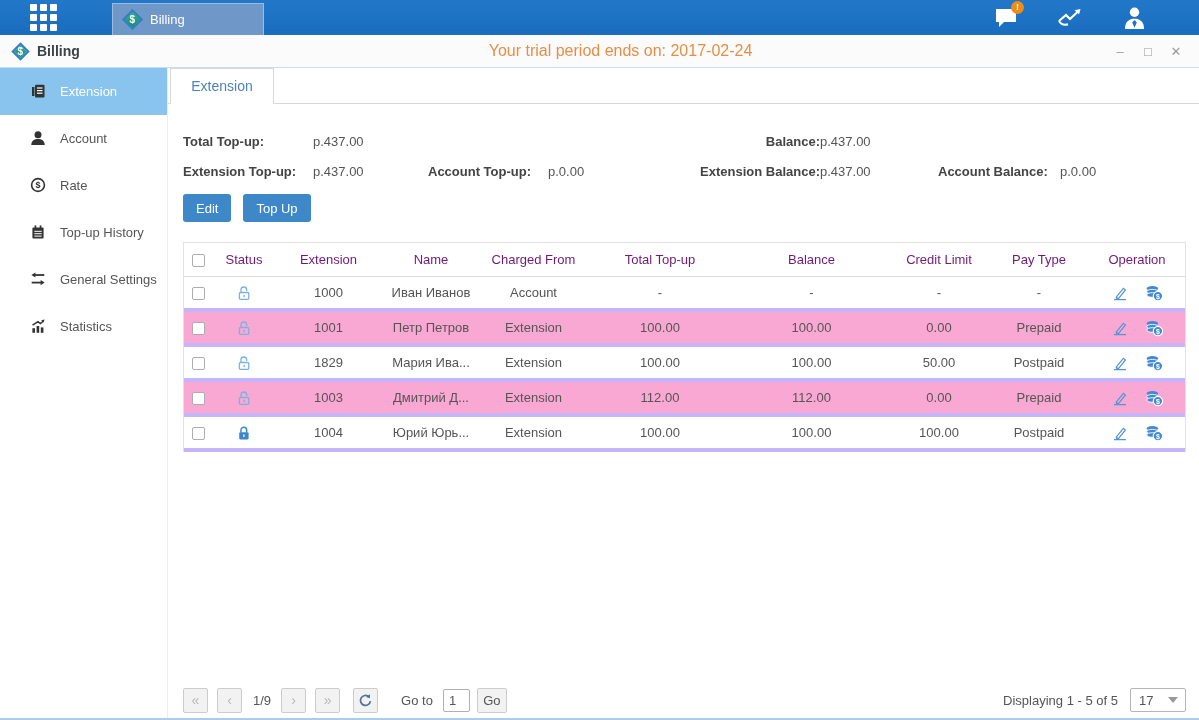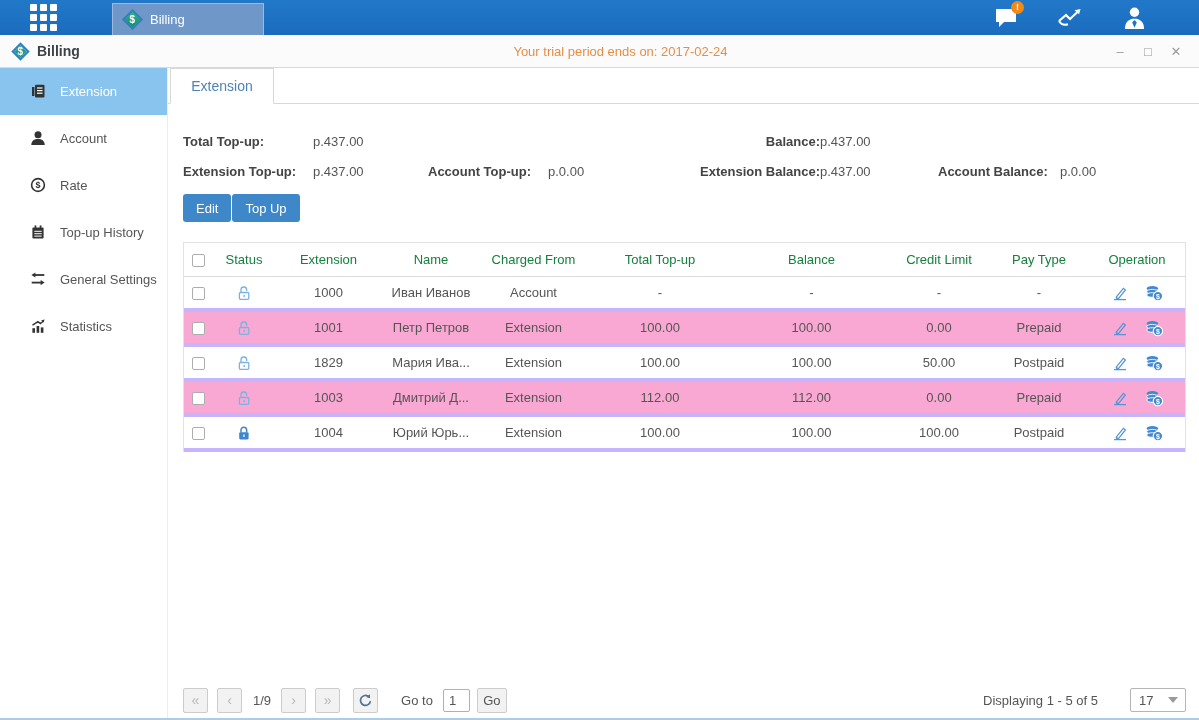--- a/index.html
+++ b/index.html
@@ -16,21 +16,21 @@
   .diamond span { transform:rotate(-45deg); color:#fff; font-size:10px; font-weight:bold; line-height:1; }
   .apptab .lbl { font-size:13px; }
   .topbar-right { position:absolute; right:50px; top:0; height:35px; display:flex; align-items:center; gap:34px; }
   .tb-ico { position:relative; width:30px; height:26px; display:flex; align-items:center; justify-content:center; cursor:pointer; }
   .badge { position:absolute; top:-4px; right:-3px; width:13px; height:13px; background:#f08a18; border-radius:50%; color:#fff; font-size:9px; font-weight:bold; text-align:center; line-height:13px; }
 
   
   .titlebar { height:33px; background:#fbfbfb; border-bottom:1px solid #cadded; position:relative; display:flex; align-items:center; }
   .titlebar .diamond { width:13px; height:13px; margin:0 10px 0 14px; }
   .title-text { font-size:14px; font-weight:bold; color:#3d4247; }
-  .trial { position:absolute; left:0; right:0; text-align:center; color:#e78e45; font-size:13px; pointer-events:none;margin-left:42px; }
+  .trial { position:absolute; left:0; right:0; text-align:center; color:#e78e45; font-size:16px; pointer-events:none;margin-left:42px; }
   .win-controls { position:absolute; right:16px; display:flex; gap:14px; color:#9c9c9c; font-size:13px; }
   .win-controls span { cursor:pointer; width:14px; text-align:center; }
 
   
   .app-body { display:flex; height:652px; }
   .sidebar { width:168px; background:#fff; border-right:1px solid #ececec; flex:0 0 auto; }
   .sb-item { height:47px; display:flex; align-items:center; cursor:pointer; color:#555; }
   .sb-item .sb-ico { width:18px; height:17px; margin:0 12px 0 30px; flex:0 0 auto; }
   .sb-item.active { background:#88c4ee; color:#fff; }
   .main { flex:1; display:flex; flex-direction:column; min-width:0; }
@@ -41,47 +41,47 @@
 
   
   .content { position:relative; flex:1; padding:12px 13px 0 15px; }
   .sumrow { display:flex; align-items:center; height:30px; margin-top:0; }
   .sumrow:first-child { margin-top:10px; }
   .sl { font-weight:bold; color:#444; }
   .sv { color:#555; }
   .w130{width:130px;} .w381{width:381px;} .w126{width:126px;text-align:right;} .w115{width:115px;}
   .w120{width:120px;} .w146{width:146px;} .w118{width:118px;} .w122{width:122px;}
 
-  .btnrow { margin-top:8px; display:flex; gap:1px; }
+  .btnrow { margin-top:8px; display:flex; gap:12px; }
   .btn-blue { background:#3e87c9; color:#fff; border:none; border-radius:3px; height:28px; padding:0 13px; font-size:13px; font-family:inherit; cursor:pointer; }
 
   
   .table { margin-top:20px; border:1px solid #e2e2e2; border-bottom:none; }
   .trow, .thead { display:flex; align-items:center; }
-  .thead { height:34px; border-bottom:1px solid #dcdcdc; color:#15803d; }
+  .thead { height:34px; border-bottom:1px solid #dcdcdc; color:#701a75; }
   .trow { height:35px; border-bottom:4px solid #c4b5fd; background:#fff; }
   .trow.alt { background:#f9a8d4; }
   .cell { text-align:center; overflow:hidden; white-space:nowrap; }
   .c-cb{width:28px;} .c-status{width:64px;} .c-extension{width:105px;} .c-name{width:100px;}
   .c-charged_from{width:105px;} .c-total_topup{width:148px;} .c-balance{width:155px;}
   .c-credit_limit{width:100px;} .c-pay_type{width:100px;} .c-operation{width:96px;}
   .checkbox { display:inline-block; width:13px; height:13px; border:1px solid #adadad; border-radius:2px; background:#fff; vertical-align:middle; cursor:pointer; }
   .op-ico { display:inline-block; width:18px; height:18px; vertical-align:middle; cursor:pointer; }
   .op-ico + .op-ico { margin-left:16px; }
   .lock-ico { display:inline-block; width:16px; height:16px; vertical-align:middle; cursor:pointer; }
 
   
   .footer { position:absolute; left:15px; right:13px; bottom:6px; height:28px; display:flex; align-items:center; }
   .pg-btn { width:25px; height:25px; background:#f2f2f2; border:1px solid #ccc; border-radius:2px; color:#b8b8b8; font-size:14px; display:flex; align-items:center; justify-content:center; cursor:pointer; margin-right:9px; }
   .pg-count { margin:0 10px 0 2px; color:#555; }
   .pg-refresh { margin-left:4px; }
   .goto-lbl { margin:0 10px 0 14px; color:#555; }
   .goto-input { width:27px; height:23px; border:1px solid #b0b0b0; border-radius:2px; padding-left:5px; font-size:13px; font-family:inherit; color:#555; }
   .go-btn { margin-left:7px; width:30px; height:25px; background:#f2f2f2; border:1px solid #ccc; border-radius:2px; color:#555; font-size:13px; font-family:inherit; cursor:pointer; }
-  .foot-right { margin-left:auto; display:flex; align-items:center;gap:20px; }
+  .foot-right { margin-left:auto; display:flex; align-items:center; }
   .displaying { color:#555; margin-right:12px; }
   .pagesize { width:56px; height:24px; border:1px solid #b5b5b5; border-radius:2px; background:#fff; display:flex; align-items:center; cursor:pointer; }
   .pagesize .val { padding-left:8px; color:#555; flex:1; }
   .caret { width:0; height:0; border-left:5px solid transparent; border-right:5px solid transparent; border-top:6px solid #9a9a9a; margin-right:7px; }
 </style>
 </head>
 <body>
 
 <div class="window">
 

